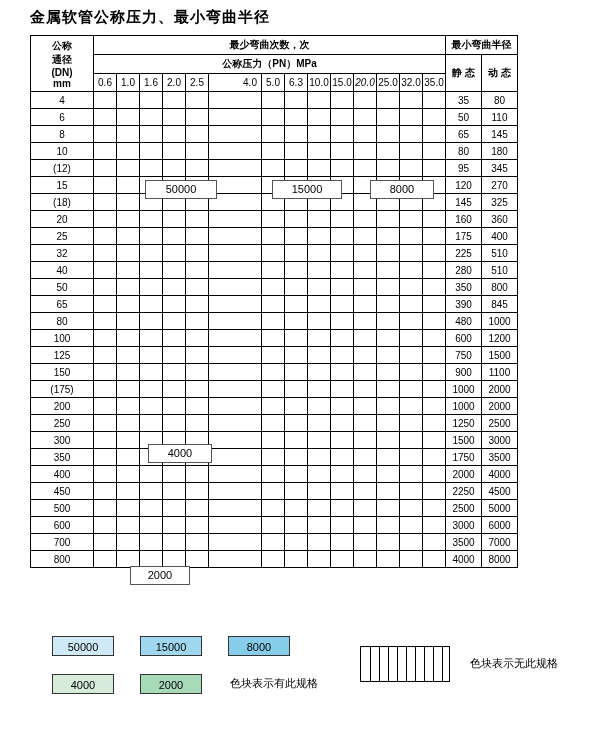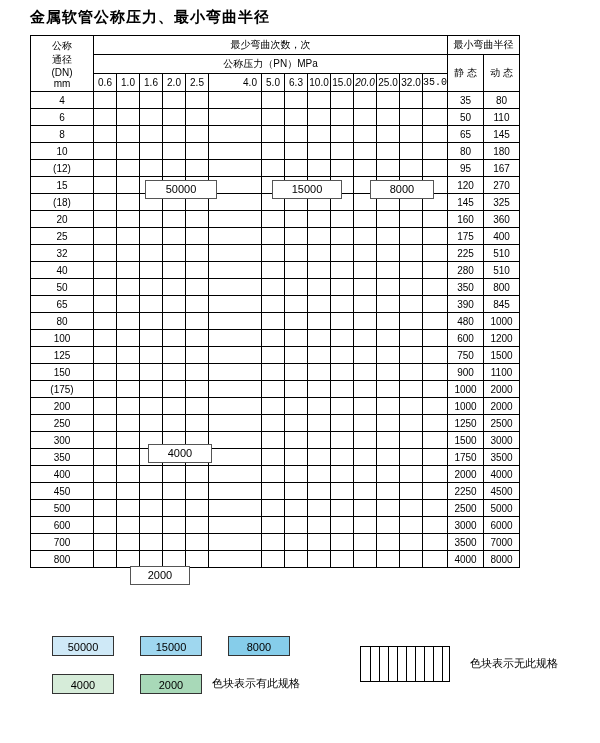--- a/index.html
+++ b/index.html
@@ -26,21 +26,21 @@
   }
   .tbl td,.tbl th{
     border:1px solid #000;
     padding:0;margin:0;
     font-size:10px;
     text-align:center;
     vertical-align:middle;
     font-family:"Liberation Sans", sans-serif;
     background:#fff;
   }
-  .hdr{background:#dfeef8;font-size:11px;}
+  .hdr{background:#dfeef8;font-size:11px;font-weight:bold;}
   .hdr-sm{background:#dfeef8;font-size:10px;}
   .dn-col{width:62px;height:16px;background:#fff;font-size:11px;}
   .pcell{width:22px;height:16px;}
   .rcell{width:35px;height:16px;font-size:11px;}
 
   
   .f-blue{background:#86cdea;}
   .f-blue2{background:#9fd7ef;}
   .f-lblue{background:#cfe9f7;}
   .f-green{background:#7ac79a;}
@@ -108,21 +108,21 @@
         <td class="hdr-sm pcell" style="height: 17px;">2.0</td>
         <td class="hdr-sm pcell" style="height: 17px;">2.5</td>
         <td class="hdr-sm pcell" style="height: 17px; padding-left: 30px;">4.0</td>
         <td class="hdr-sm pcell" style="height: 17px;">5.0</td>
         <td class="hdr-sm pcell" style="height: 17px;">6.3</td>
         <td class="hdr-sm pcell" style="height: 17px;">10.0</td>
         <td class="hdr-sm pcell" style="height: 17px;">15.0</td>
         <td class="hdr-sm pcell" style="height: 17px; font-style: italic;">20.0</td>
         <td class="hdr-sm pcell" style="height: 17px; margin-top: 24px;">25.0</td>
         <td class="hdr-sm pcell" style="height: 17px;">32.0</td>
-        <td class="hdr-sm pcell" style="height: 17px; font-family: Liberation Mono, monospace;">35.0</td>
+        <td class="hdr-sm pcell" style="height: 17px;">35.0</td>
       </tr>
   </thead>
   <tbody id="table-body">
       <tr>
         <td class="dn-col">4</td>
         <td class="pcell f-blue"></td>
         <td class="pcell f-blue"></td>
         <td class="pcell f-blue"></td>
         <td class="pcell f-blue"></td>
         <td class="pcell f-blue"></td>
@@ -205,21 +205,21 @@
         <td class="pcell f-blue"></td>
         <td class="pcell f-blue"></td>
         <td class="pcell f-blue"></td>
         <td class="pcell f-blue"></td>
         <td class="pcell f-blue"></td>
         <td class="pcell f-blue"></td>
         <td class="pcell f-blue"></td>
         <td class="pcell f-blue"></td>
         <td class="pcell f-blue"></td>
         <td class="rcell">95</td>
-        <td class="rcell">167</td>
+        <td class="rcell">345</td>
       </tr>
       <tr>
         <td class="dn-col">15</td>
         <td class="pcell f-blue"></td>
         <td class="pcell f-blue"></td>
         <td class="pcell f-blue"></td>
         <td class="pcell f-blue"></td>
         <td class="pcell f-blue"></td>
         <td class="pcell f-blue"></td>
         <td class="pcell f-blue"></td>
@@ -671,19 +671,19 @@
   </div>
   <div class="lg-row" style="left:198px;top:0;">
     <span class="lg-box f-blue">8000</span>
   </div>
   <div class="lg-row" style="left:22px;top:38px;">
     <span class="lg-box f-lgreen">4000</span>
   </div>
   <div class="lg-row" style="left:110px;top:38px;">
     <span class="lg-box f-mgreen">2000</span>
   </div>
-  <div class="lg-row lg-text" style="left:182px;top:38px;line-height:20px;">色块表示有此规格</div>
+  <div class="lg-row lg-text" style="left:200px;top:38px;line-height:20px;">色块表示有此规格</div>
 
   <div class="lg-row" style="left:330px;top:10px;">
     <span class="nospec" id="nospec-box"><i style="left: 9px;"></i><i style="left: 18px;"></i><i style="left: 27px;"></i><i style="left: 36px;"></i><i style="left: 45px;"></i><i style="left: 54px;"></i><i style="left: 63px;"></i><i style="left: 72px;"></i><i style="left: 81px;"></i></span>
   </div>
   <div class="lg-row lg-text" style="left:440px;top:20px;">色块表示无此规格</div>
 </div>
 
 </body></html>

